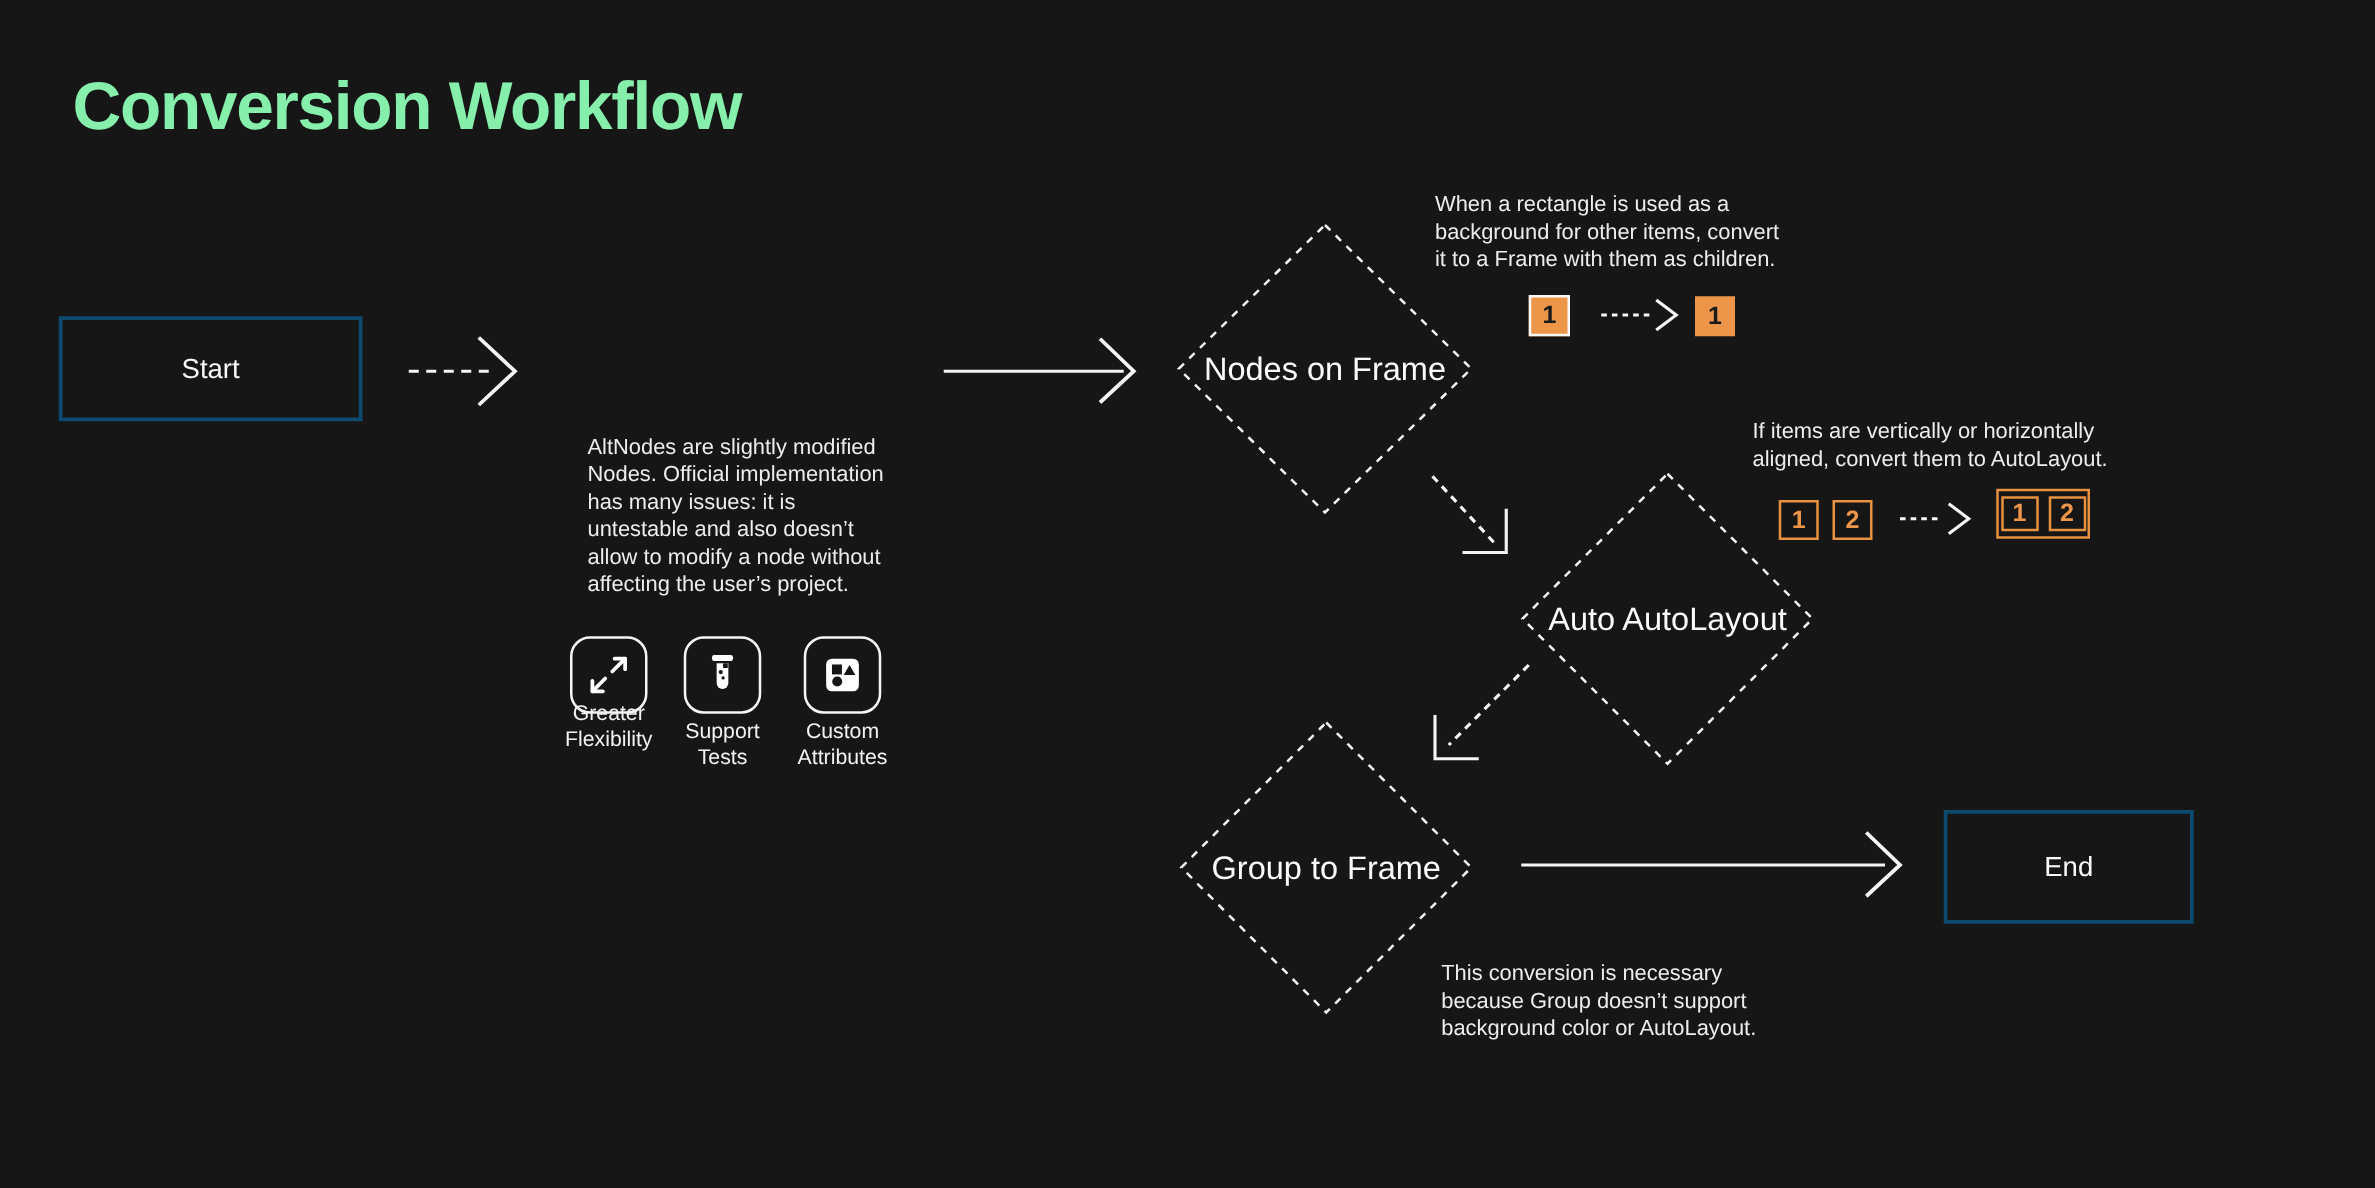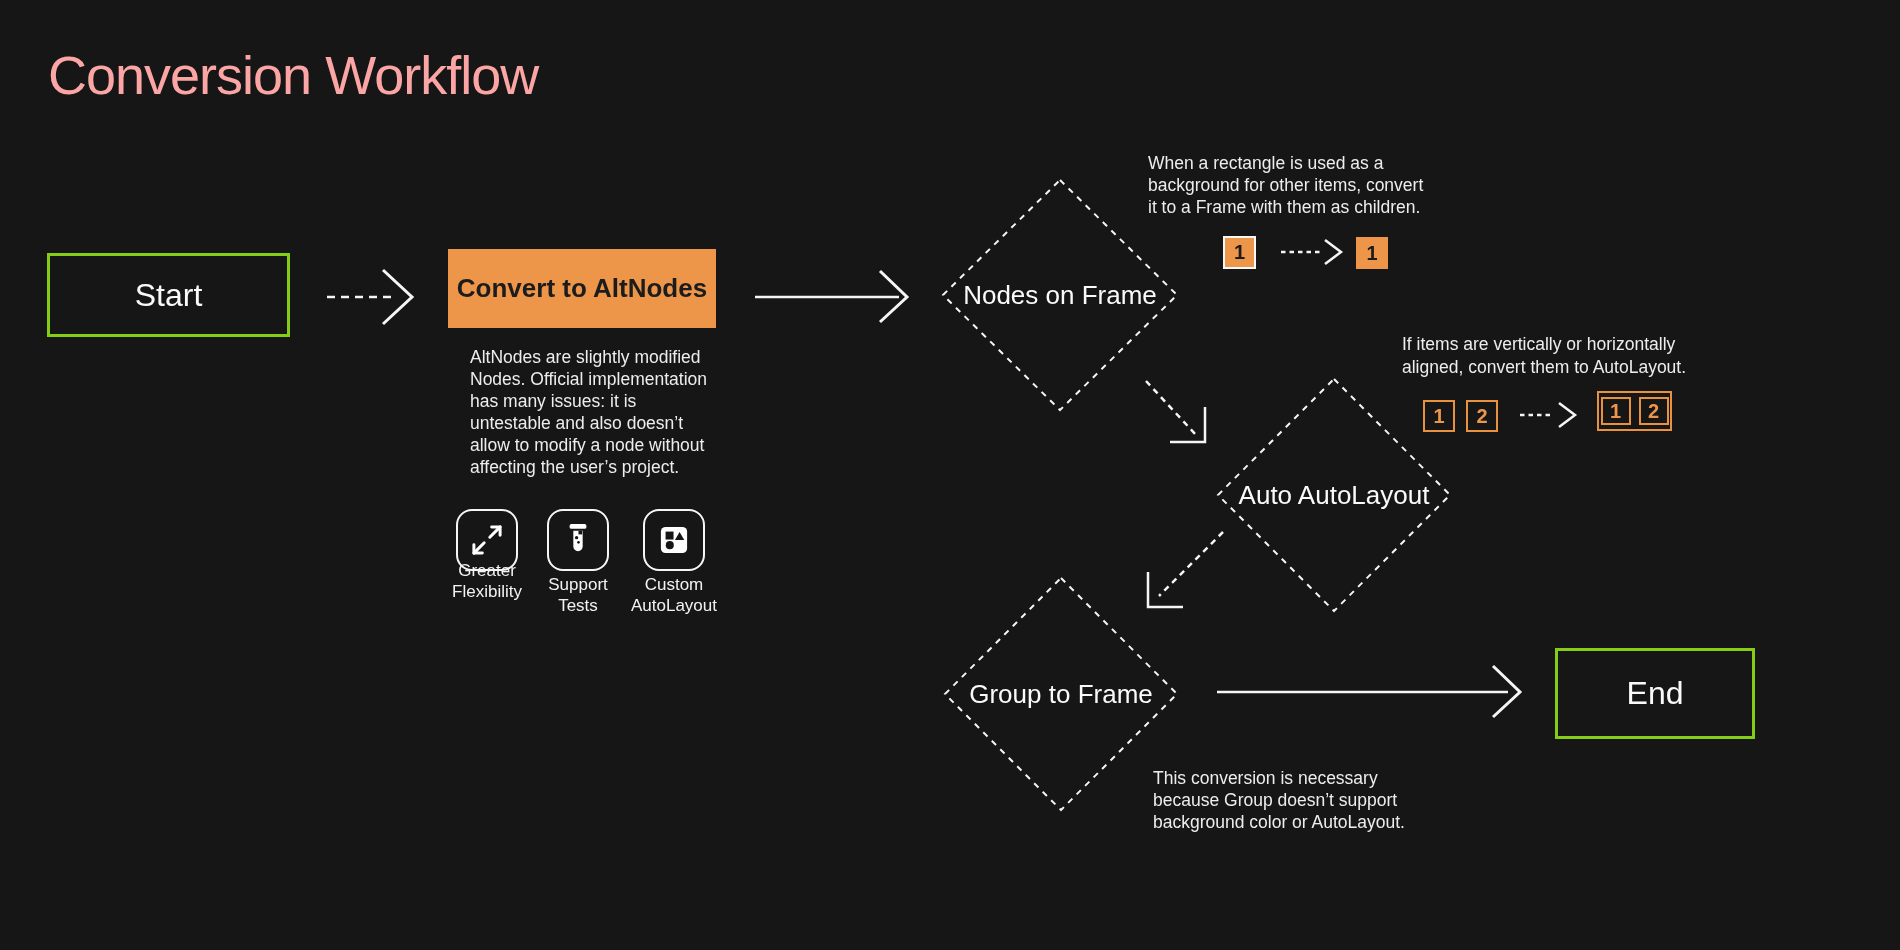--- a/index.html
+++ b/index.html
@@ -1,22 +1,22 @@
 <!DOCTYPE html>
 <html><head>
 <meta charset="utf-8">
 <style>
   html,body{margin:0;padding:0;background:#161616;}
   .canvas{position:relative;width:1900px;height:950px;background:#161616;overflow:hidden;
           font-family:"Liberation Sans",sans-serif;color:#F2F2F2;}
-  h1.title{position:absolute;left:48px;top:44px;margin:0;font-size:54px;font-weight:normal;
-           letter-spacing:-1px;color:#fca5a5;}
+  h1.title{position:absolute;left:48px;top:44px;margin:10px;font-size:54px;font-weight:bold;
+           letter-spacing:-1px;color:#86efac;}
   svg.overlay{position:absolute;left:0;top:0;width:1900px;height:950px;}
-  .term{position:absolute;border:3px solid #84cc16;display:flex;align-items:center;justify-content:center;
-        font-size:32px;color:#FAFAFA;background:transparent;box-sizing:border-box;}
+  .term{position:absolute;border:3px solid #0c4a6e;display:flex;align-items:center;justify-content:center;
+        font-size:22px;color:#FAFAFA;background:transparent;box-sizing:border-box;}
   .proc{position:absolute;display:flex;align-items:center;justify-content:center;
         font-size:26px;font-weight:600;color:#1C1C1C;background:#ED964A;box-sizing:border-box;}
   .dlabel{position:absolute;text-align:center;font-size:26px;color:#FAFAFA;line-height:32px;}
   .note{position:absolute;font-size:17.5px;line-height:22px;color:#EDEDED;white-space:pre-line;}
   .featbox{position:absolute;width:62px;height:62px;border:2.5px solid #F5F5F5;border-radius:16px;
            box-sizing:border-box;display:flex;align-items:center;justify-content:center;}
   .featlabel{position:absolute;width:130px;text-align:center;font-size:17px;line-height:21px;
              color:#F2F2F2;white-space:pre-line;}
   .sq{position:absolute;display:flex;align-items:center;justify-content:center;box-sizing:border-box;
       font-size:20px;font-weight:700;}
@@ -59,23 +59,20 @@
     <path d="M1325,240 L1341,252 L1325,264" stroke-width="2.5"></path>
 
     <path d="M1520,415 L1554,415" stroke-width="2.5" stroke-dasharray="4.5 4"></path>
     <path d="M1559,403 L1575,415 L1559,427" stroke-width="2.5"></path>
   </svg>
 
   <div class="term" style="left:47px;top:253px;width:243px;height:84px;">
     <span>Start</span>
   </div>
 
-  <div class="proc" style="left:448px;top:249px;width:268px;height:79px;">
-    <span>Convert to AltNodes</span>
-  </div>
 
   <div class="term" style="left:1555px;top:648px;width:200px;height:91px;">
     <span>End</span>
   </div>
 
   <div class="dlabel" style="left:930px;top:279px;width:260px;">Nodes on Frame</div>
   <div class="dlabel" style="left:931px;top:678px;width:260px;">Group to Frame</div>
   <div class="dlabel" style="left:1194px;top:479px;width:280px;">Auto AutoLayout</div>
 
   <div class="note" style="left:448px;top:346px;width:300px;margin-left:22px;">AltNodes are slightly modified
@@ -109,21 +106,21 @@
       <polygon points="37,22.5 42,31 32,31" fill="#161616"></polygon>
       <circle cx="26.5" cy="36.5" r="4.3" fill="#161616"></circle>
     </svg>
   </div>
 
   <div class="featlabel" style="left:422px;top:560px;">Greater
 Flexibility</div>
   <div class="featlabel" style="left:513px;top:574px;">Support
 Tests</div>
   <div class="featlabel" style="left:609px;top:574px;">Custom
-AutoLayout</div>
+Attributes</div>
 
   <div class="note" style="left:1148px;top:152px;width:310px;">When a rectangle is used as a
 background for other items, convert
 it to a Frame with them as children.</div>
   <div class="sq sq-fill-bordered" style="left:1223px;top:236px;width:33px;height:33px;">1</div>
   <div class="sq sq-fill" style="left:1356px;top:237px;width:32px;height:32px;">1</div>
 
   <div class="note" style="left:1402px;top:333px;width:340px;line-height:23px;">If items are vertically or horizontally
 aligned, convert them to AutoLayout.</div>
   <div class="sq sq-outline" style="left:1423px;top:400px;width:32px;height:32px;">1</div>

